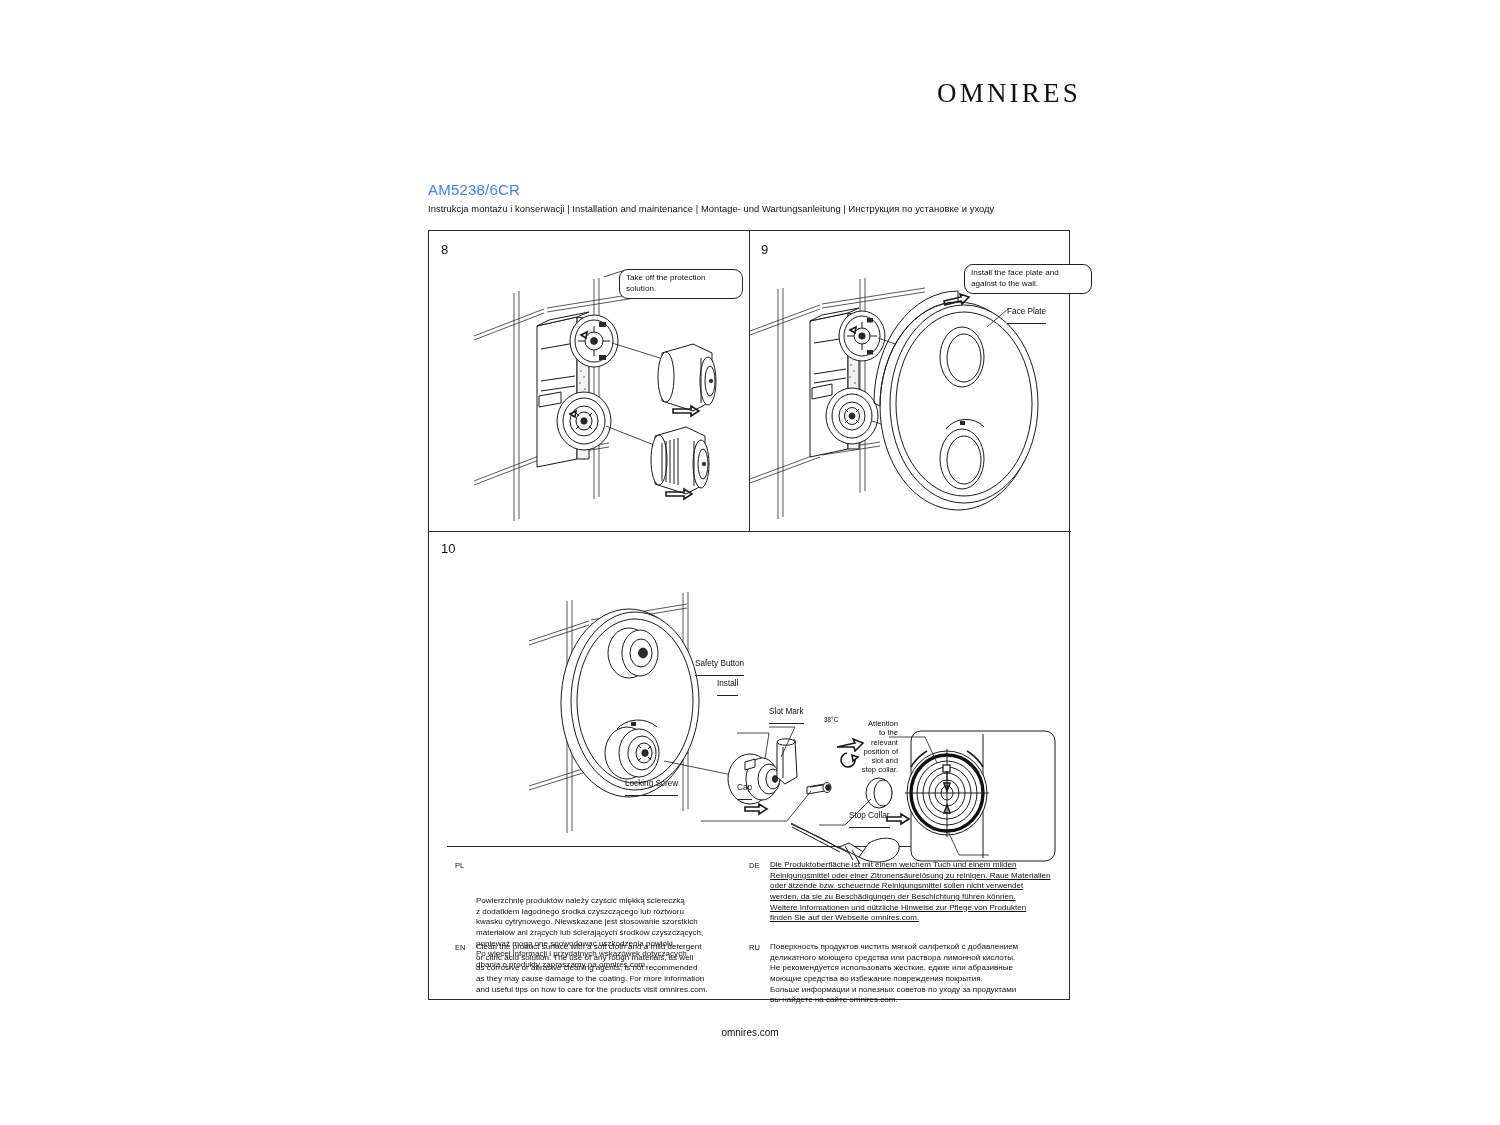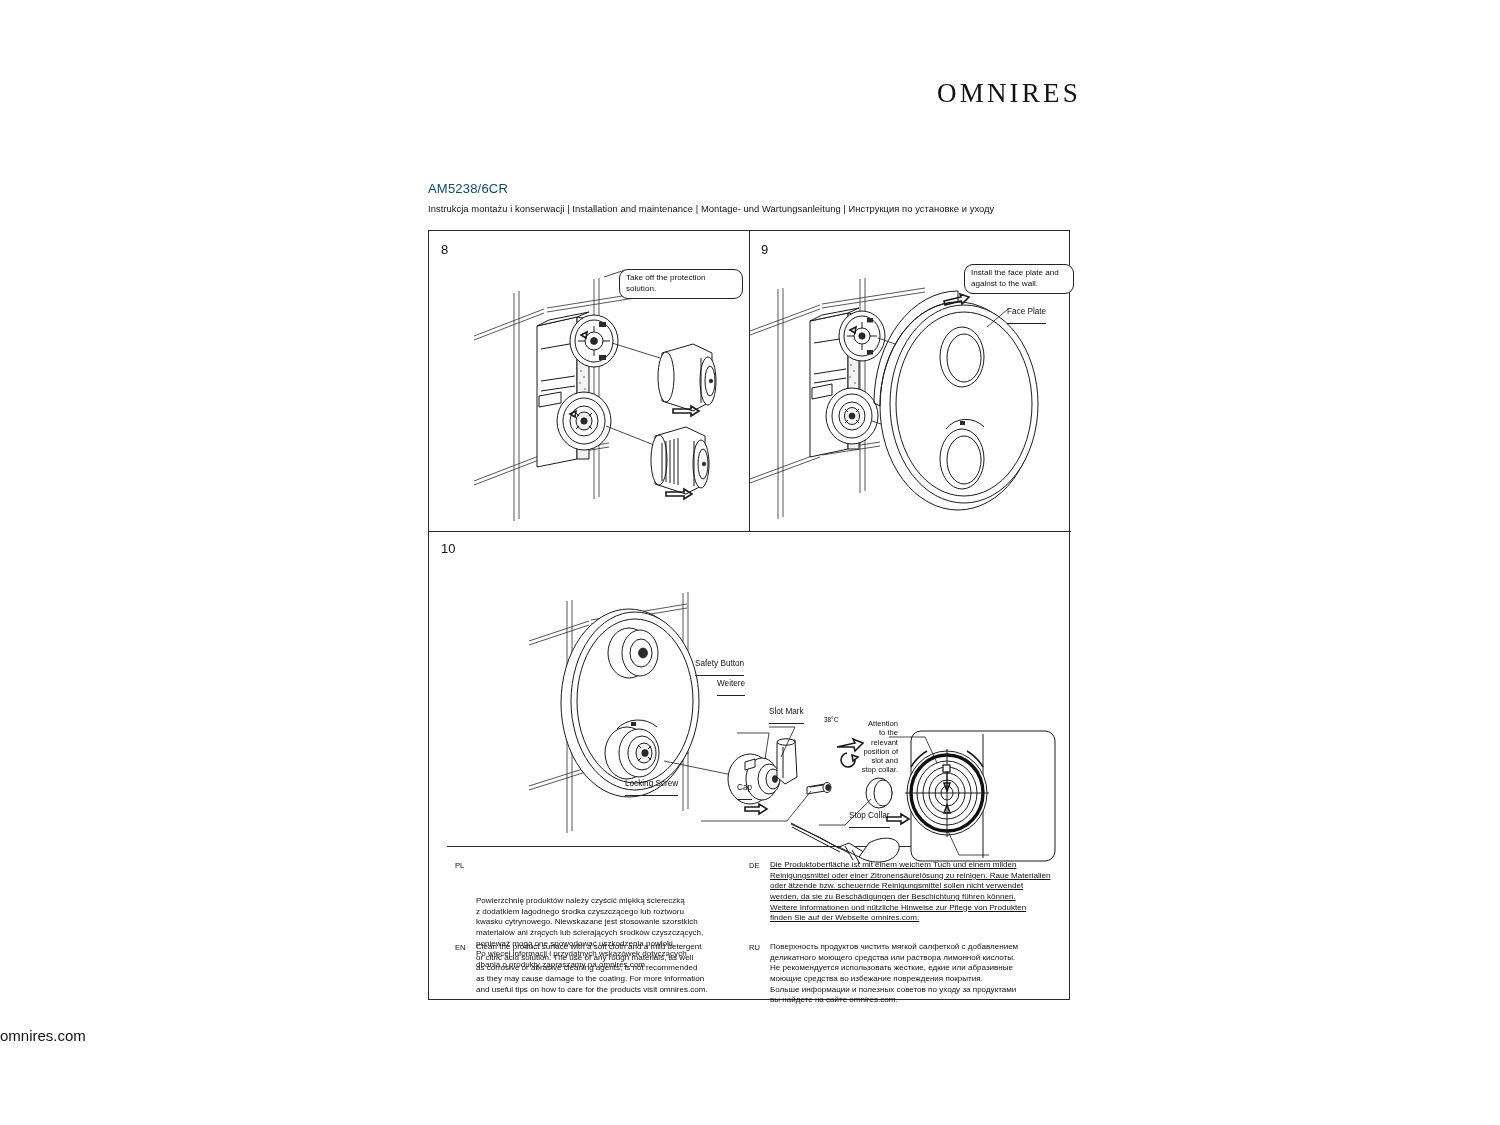--- a/index.html
+++ b/index.html
@@ -31,24 +31,24 @@
     letter-spacing: 3.2px;
     font-weight: 400;
     color: #111;
     font-family: "Liberation Serif", serif;
   }
   
   .doc-code {
     position: absolute;
     left: 428px;
     top: 181px;
-    font-size: 13px;
+    font-size: 15px;
     font-weight: 400;
     letter-spacing: .2px;
-    color: #0c4a6e;
+    color: #3b82f6;
   }
   .doc-sub {
     position: absolute;
     left: 428px;
     top: 203px;
     font-size: 9.4px;
     letter-spacing: .05px;
     color: #111;
     white-space: nowrap;
   }
@@ -127,21 +127,22 @@
     font-size: 8.05px;
     line-height: 1.325;
     color: #111;
     white-space: pre-line;
   }
   .footer {
     position: absolute;
     left: 0;
     top: 1027px;
     width: 1500px;
-    font-size: 15px;
+    text-align: center;
+    font-size: 10px;
     color: #111;
   }
   svg { display: block; overflow: visible; }
   .ln  { fill: none; stroke: #1a1a1a; stroke-width: 1; }
   .ln2 { fill: none; stroke: #1a1a1a; stroke-width: 1.6; }
   .lnT { fill: none; stroke: #3a3a3a; stroke-width: .85; }
   .wht { fill: #ffffff; stroke: #1a1a1a; stroke-width: 1; }
   .gry { fill: #f2f2f2; stroke: #1a1a1a; stroke-width: 1; }
   .dk  { fill: #2a2a2a; stroke: #1a1a1a; stroke-width: .7; }
   .lead { fill: none; stroke: #1a1a1a; stroke-width: .8; }
@@ -341,21 +342,21 @@
         <path class="ln" d="M196 198 A24 22 0 0 1 234 196"></path>
         <rect x="210" y="190" width="5" height="4" fill="#2a2a2a"></rect>
       </g>
       <path class="ln2" d="M194 70 L211 66 L210 63 L219 66 L212 73 L211 70 L195 74 Z" fill="#fff"></path>
 
       <path class="lead" d="M237 96 L258 78"></path>
 
       <path class="lead" d="M218 60 L229 52"></path>
     </svg>
 
-    <div class="callout" style="left:535px; top:33px; width:110px;">
+    <div class="callout" style="left:535px; top:33px; width:128px;">
       <span>Install the face plate
 and against to the wall.</span>
     </div>
     <div class="lbl" style="left:578px; top:76px;">Face Plate</div>
 
     <div class="step-num" style="left:12px; top:310px;">10</div>
 
     <svg style="position:absolute; left:90px; top:340px;" width="540" height="275">
       <g class="lnT">
         <path d="M10 70 L70 50"></path>
@@ -476,21 +477,21 @@
 
         <path class="ln2" d="M425 242 L428 234 L431 242 Z" fill="#111"></path>
 
         <path class="lead" d="M418 192 L406 166 L370 166"></path>
         <path class="lead" d="M428 258 L440 284 L470 284"></path>
       </g>
     </svg>
 
 
     <div class="lbl" style="left:266px; top:428px;">Safety Button</div>
-    <div class="lbl" style="left:288px; top:448px;">Weitere</div>
+    <div class="lbl" style="left:288px; top:448px;">Install</div>
     <div class="lbl" style="left:340px; top:476px;">Slot Mark</div>
     <div class="lbl" style="left:196px; top:548px;">Locking Screw</div>
     <div class="lbl" style="left:308px; top:552px;">Cap</div>
     <div class="lbl" style="left:420px; top:580px;">Stop Collar</div>
 
     <div style="position:absolute; left:395px; top:485px; font-size:6.4px; color:#111;">38°C</div>
 
     <div class="attention" style="left:431px; top:488px; width:38px;text-align:right;">Attention to the relevant position of slot and stop collar.</div>
 
     <div class="care-tag" style="left:26px; top:630px;">PL</div>

